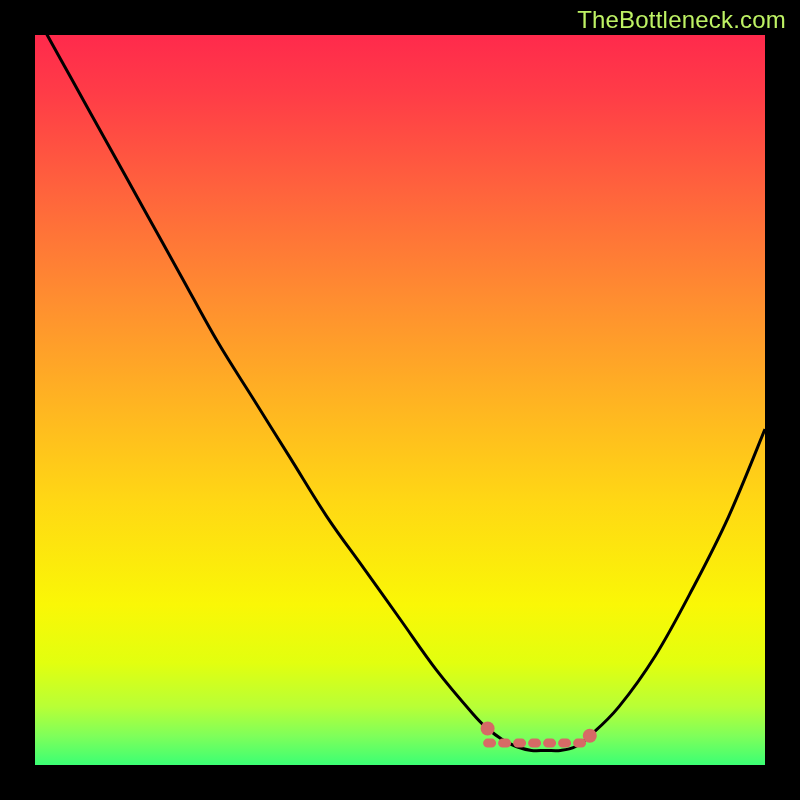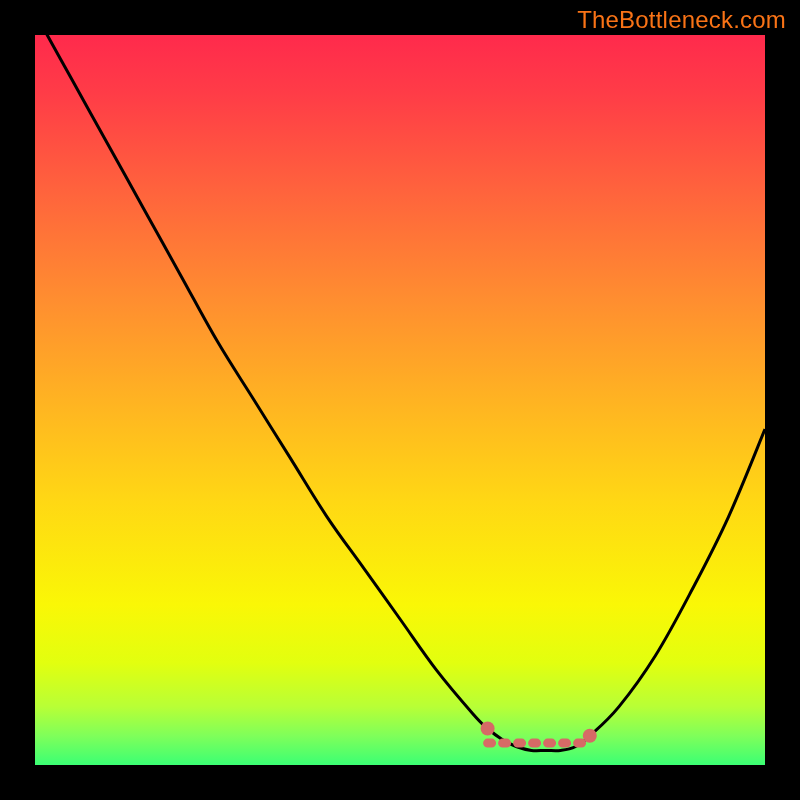--- a/index.html
+++ b/index.html
@@ -7,21 +7,21 @@
     width: 800px;
     height: 800px;
     background: #000;
     position: relative;
     font-family: Arial, Helvetica, sans-serif;
   }
   .watermark {
     position: absolute;
     top: 6px;
     right: 14px;
-    color: #f97316;
+    color: #bef264;
     font-size: 24px;
     font-weight: 500;
     letter-spacing: 0.2px;
     z-index: 10;
   }
   .plot-area {
     position: absolute;
     left: 35px;
     top: 35px;
     width: 730px;

